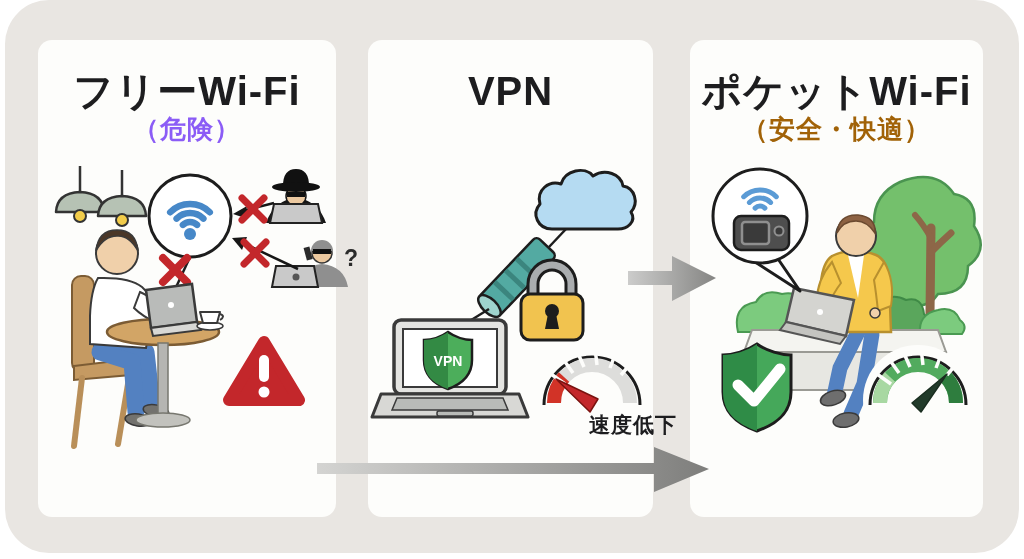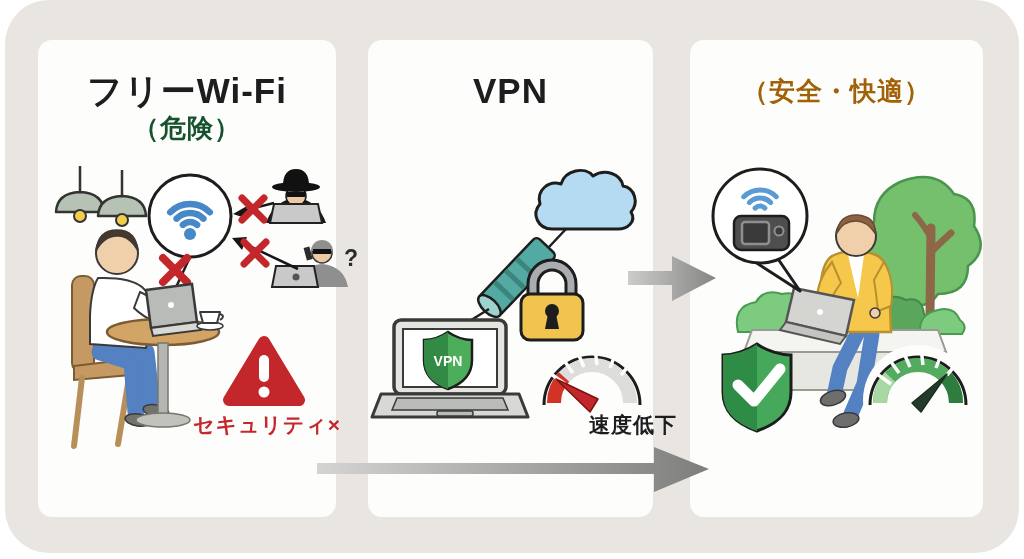--- a/index.html
+++ b/index.html
@@ -5,23 +5,23 @@
   html,body{margin:0;padding:0;background:#ffffff;}
   .stage{position:relative;width:1024px;height:559px;background:#ffffff;overflow:hidden;
          font-family:"Liberation Sans","DejaVu Sans",sans-serif;}
   .board{position:absolute;left:5px;top:0px;width:1014px;height:553px;background:#e9e6e2;border-radius:44px;}
   .panel{position:absolute;top:40px;height:477px;background:#fdfdfb;border-radius:14px;}
   .panel.p1{left:38px;width:298px;}
   .panel.p2{left:368px;width:285px;}
   .panel.p3{left:690px;width:293px;}
   .art{position:absolute;left:0;top:0;z-index:5;}
   .panel-title{position:absolute;top:72px;z-index:6;text-align:center;color:#1d1d1f;}
-  .t-main{font-size:35px;font-weight:800;line-height:38px;letter-spacing:1px;}
+  .t-main{font-size:40px;font-weight:800;line-height:38px;letter-spacing:1px;}
   .t-sub{font-size:26px;font-weight:800;line-height:38px;letter-spacing:1px;}
-  .t-sub.red{color:#14532d;font-family:Liberation Serif, serif;}
+  .t-sub.red{color:#8b5cf6;}
   .t-sub.green{color:#a16207;}
   .cap{position:absolute;z-index:6;text-align:center;font-size:21px;font-weight:800;letter-spacing:1px;}
   .cap.red{color:#c5282c;}
   .cap.dark{color:#1d1d1f;}
   .cap.green{color:#2f8f4a;}
   svg text{font-family:"Liberation Sans","DejaVu Sans",sans-serif;}
 </style>
 </head>
 <body>
 
@@ -273,18 +273,18 @@
   </svg>
 
   <div class="panel-title" style="left:38px;width:298px;">
     <div class="t-main">フリーWi-Fi</div>
     <div class="t-sub red">（危険）</div>
   </div>
   <div class="panel-title" style="left:368px;width:285px;">
     <div class="t-main">VPN</div>
   </div>
   <div class="panel-title" style="left:690px;width:293px;">
+    <div class="t-main">ポケットWi-Fi</div>
     <div class="t-sub green">（安全・快適）</div>
   </div>
 
-  <div class="cap red" style="left:182px;top:411px;width:170px;">セキュリティ×</div>
   <div class="cap dark" style="left:517px;top:411px;width:160px;text-align:right;">速度低下</div>
 </div>
 
 </body></html>

